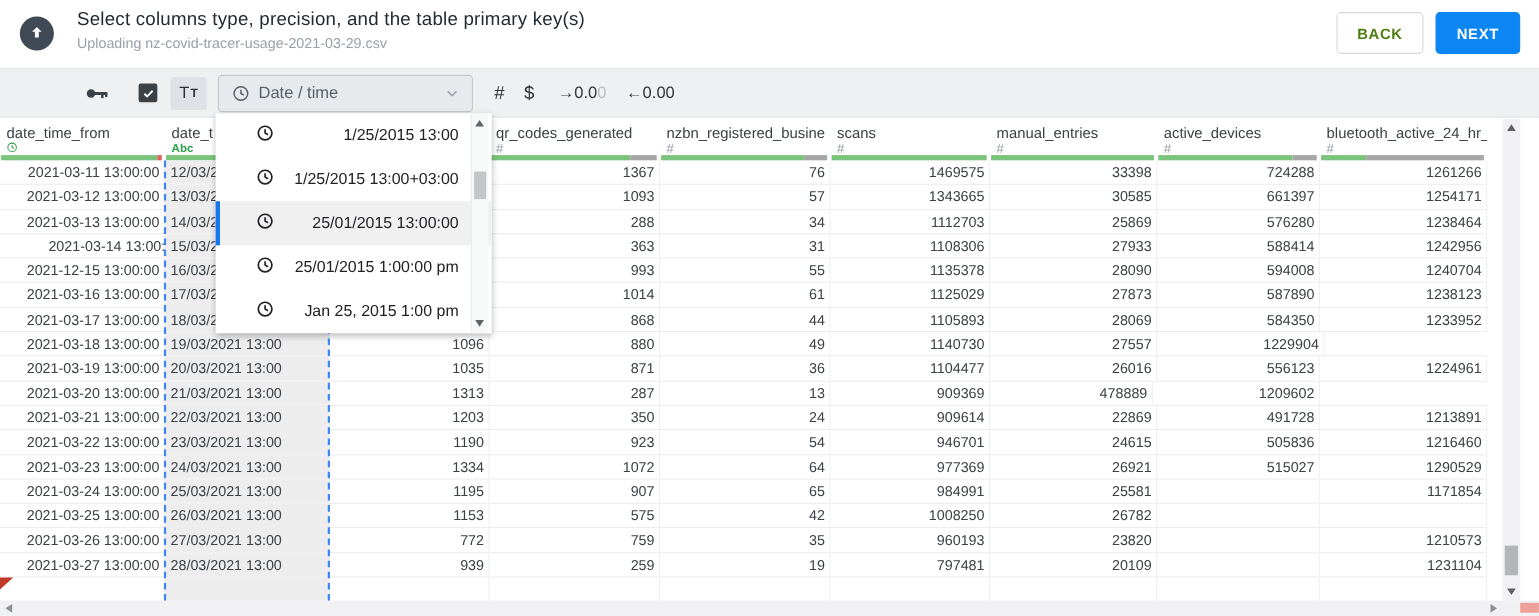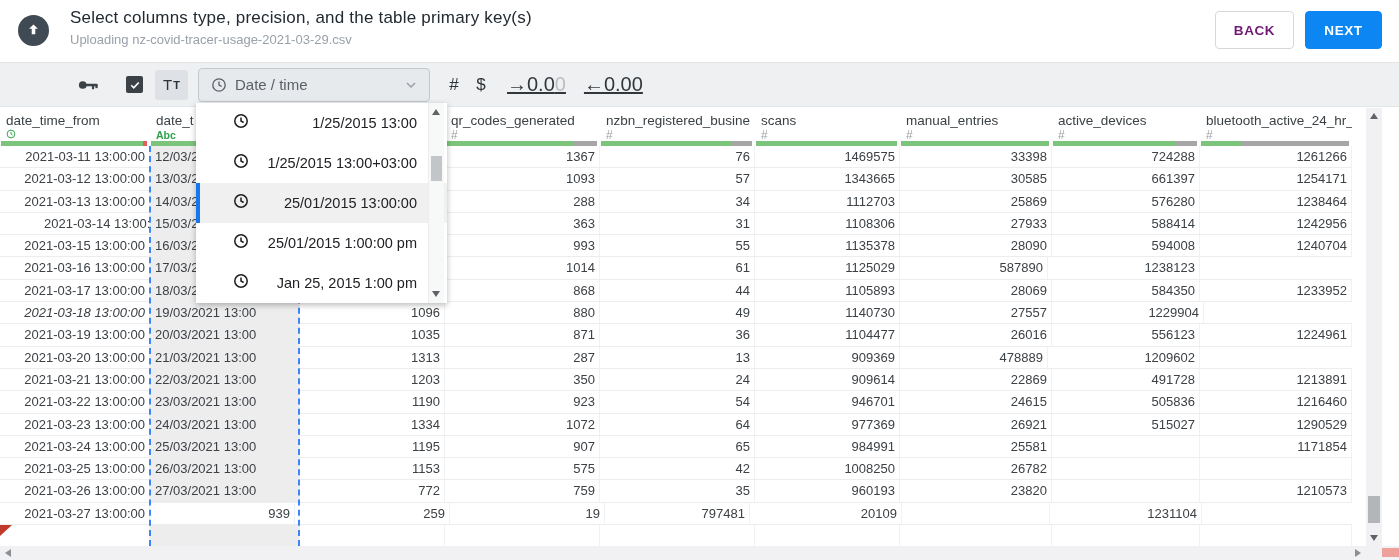--- a/index.html
+++ b/index.html
@@ -9,42 +9,42 @@
   
   .tophdr{position:absolute;left:0;top:0;width:1399px;height:62px;background:#fff;}
   .badge{position:absolute;left:18px;top:15px;width:31px;height:31px;border-radius:50%;
          background:#3f4a54;display:flex;align-items:center;justify-content:center;}
   .titles{position:absolute;left:70px;top:8px;}
   .pg-title{margin:0;font-size:17px;font-weight:500;color:#222a31;letter-spacing:.2px;}
   .pg-sub{margin-top:4px;font-size:13px;color:#99a0a8;}
   .actions{position:absolute;right:17px;top:11px;display:flex;gap:11px;}
   .btn{height:38px;border-radius:4px;font-family:inherit;font-size:13.5px;font-weight:700;
        letter-spacing:.6px;cursor:pointer;}
-  .btn-back{width:79px;background:#fff;border:1px solid #d6d9dc;color:#701a75;}
+  .btn-back{width:79px;background:#fff;border:1px solid #d6d9dc;color:#4d7c0f;}
   .btn-next{width:77px;background:#0b86f3;border:1px solid #0b86f3;color:#fff;}
 
   
   .toolbar{position:absolute;left:0;top:62px;width:1399px;height:45px;background:#eef0f2;
            border-top:1px solid #e2e5e8;border-bottom:1px solid #e2e5e8;box-sizing:border-box;
            display:flex;align-items:center;padding-left:78px;}
   .tb-key{width:22px;height:16px;margin-right:26px;}
   .tb-check{width:17px;height:17px;background:#3a4147;border-radius:2px;margin-right:12px;
             display:flex;align-items:center;justify-content:center;}
   .tb-tt{width:33px;height:30px;margin-right:10px;background:#dee1e5;border-radius:3px;
          display:flex;align-items:center;justify-content:center;color:#2e3338;
          font-size:15px;font-weight:500;}
   .tb-tt .sm{font-size:11px;font-weight:600;margin-left:1px;}
   .type-select{width:232px;height:34px;margin-right:17px;background:#e7eaed;
                border:1px solid #c3c8cd;border-radius:4px;box-sizing:border-box;
                display:flex;align-items:center;padding:0 10px 0 12px;cursor:pointer;}
   .type-select .val{font-size:15px;color:#5a6066;margin-left:8px;}
   .type-select .chev{margin-left:auto;}
   .tb-hash{font-size:17px;color:#2e3338;margin-right:13px;width:14px;text-align:center;}
   .tb-dollar{font-size:17px;color:#2e3338;margin-right:19px;width:14px;text-align:center;}
-  .tb-prec{font-size:20px;color:#32373c;margin-right:18px;white-space:nowrap;text-decoration:underline;}
+  .tb-prec{font-size:15px;color:#32373c;margin-right:18px;white-space:nowrap;}
   .tb-prec .faded{color:#b9bec3;}
 
   
   .thead{position:absolute;left:0;top:108px;width:1352px;height:38px;display:flex;}
   .th{position:relative;box-sizing:border-box;padding:5px 0 0 6px;overflow:hidden;}
   .th-name{font-size:13.5px;color:#3b4145;white-space:nowrap;}
   .th-type{height:13px;margin-top:1px;font-size:12px;line-height:12px;color:#9ba1a6;}
   .th-type.abc{font-size:10.5px;font-weight:700;}
   .qbar{position:absolute;bottom:0;left:1px;right:3px;height:5px;display:flex;}
   .tbody{position:absolute;left:0;top:146px;width:1352px;}
@@ -253,53 +253,54 @@
         <div class="td left sel" style="width: 150px;">15/03/2021 13:00</div>
         <div class="td" style="width: 145px;"></div>
         <div class="td" style="width: 155px;">363</div>
         <div class="td" style="width: 155px;">31</div>
         <div class="td" style="width: 145px;">1108306</div>
         <div class="td" style="width: 152px;">27933</div>
         <div class="td" style="width: 148px;">588414</div>
         <div class="td" style="width: 152px;">1242956</div>
       </div>
       <div class="tr">
-        <div class="td" style="width: 150px;">2021-03-15 13:00:00</div>
+        <div class="td" style="width: 150px;">2021-12-15 13:00:00</div>
         <div class="td left sel" style="width: 150px;">16/03/2021 13:00</div>
         <div class="td" style="width: 145px;"></div>
         <div class="td" style="width: 155px;">993</div>
         <div class="td" style="width: 155px;">55</div>
         <div class="td" style="width: 145px;">1135378</div>
         <div class="td" style="width: 152px;">28090</div>
         <div class="td" style="width: 148px;">594008</div>
         <div class="td" style="width: 152px;">1240704</div>
       </div>
       <div class="tr">
         <div class="td" style="width: 150px;">2021-03-16 13:00:00</div>
         <div class="td left sel" style="width: 150px;">17/03/2021 13:00</div>
         <div class="td" style="width: 145px;"></div>
         <div class="td" style="width: 155px;">1014</div>
         <div class="td" style="width: 155px;">61</div>
         <div class="td" style="width: 145px;">1125029</div>
+        <div class="td" style="width: 152px;">27873</div>
         <div class="td" style="width: 148px;">587890</div>
         <div class="td" style="width: 152px;">1238123</div>
       </div>
       <div class="tr">
         <div class="td" style="width: 150px;">2021-03-17 13:00:00</div>
         <div class="td left sel" style="width: 150px;">18/03/2021 13:00</div>
         <div class="td" style="width: 145px;"></div>
         <div class="td" style="width: 155px;">868</div>
         <div class="td" style="width: 155px; text-align: right;">44</div>
         <div class="td" style="width: 145px;">1105893</div>
         <div class="td" style="width: 152px;">28069</div>
         <div class="td" style="width: 148px;">584350</div>
         <div class="td" style="width: 152px;">1233952</div>
       </div>
       <div class="tr">
-        <div class="td" style="width: 150px; font-style: italic;">2021-03-18 13:00:00</div>
+        <div class="td" style="width: 150px;">2021-03-18 13:00:00</div>
         <div class="td left sel" style="width: 150px;">19/03/2021 13:00</div>
         <div class="td" style="width: 145px;">1096</div>
         <div class="td" style="width: 155px;">880</div>
         <div class="td" style="width: 155px;">49</div>
         <div class="td" style="width: 145px;">1140730</div>
         <div class="td" style="width: 152px;">27557</div>
         <div class="td" style="width: 152px;">1229904</div>
       </div>
       <div class="tr">
         <div class="td" style="width: 150px;">2021-03-19 13:00:00</div>
@@ -383,20 +384,21 @@
         <div class="td" style="width: 145px;">772</div>
         <div class="td" style="width: 155px;">759</div>
         <div class="td" style="width: 155px;">35</div>
         <div class="td" style="width: 145px;">960193</div>
         <div class="td" style="width: 152px;">23820</div>
         <div class="td" style="width: 148px;"></div>
         <div class="td" style="width: 152px;">1210573</div>
       </div>
       <div class="tr">
         <div class="td" style="width: 150px;">2021-03-27 13:00:00</div>
+        <div class="td left sel" style="width: 150px;">28/03/2021 13:00</div>
         <div class="td" style="width: 145px;">939</div>
         <div class="td" style="width: 155px;">259</div>
         <div class="td" style="width: 155px;">19</div>
         <div class="td" style="width: 145px;">797481</div>
         <div class="td" style="width: 152px;">20109</div>
         <div class="td" style="width: 148px;"></div>
         <div class="td" style="width: 152px;">1231104</div>
       </div>
       <div class="tr filler">
         <div class="td" style="width: 150px;"></div>

